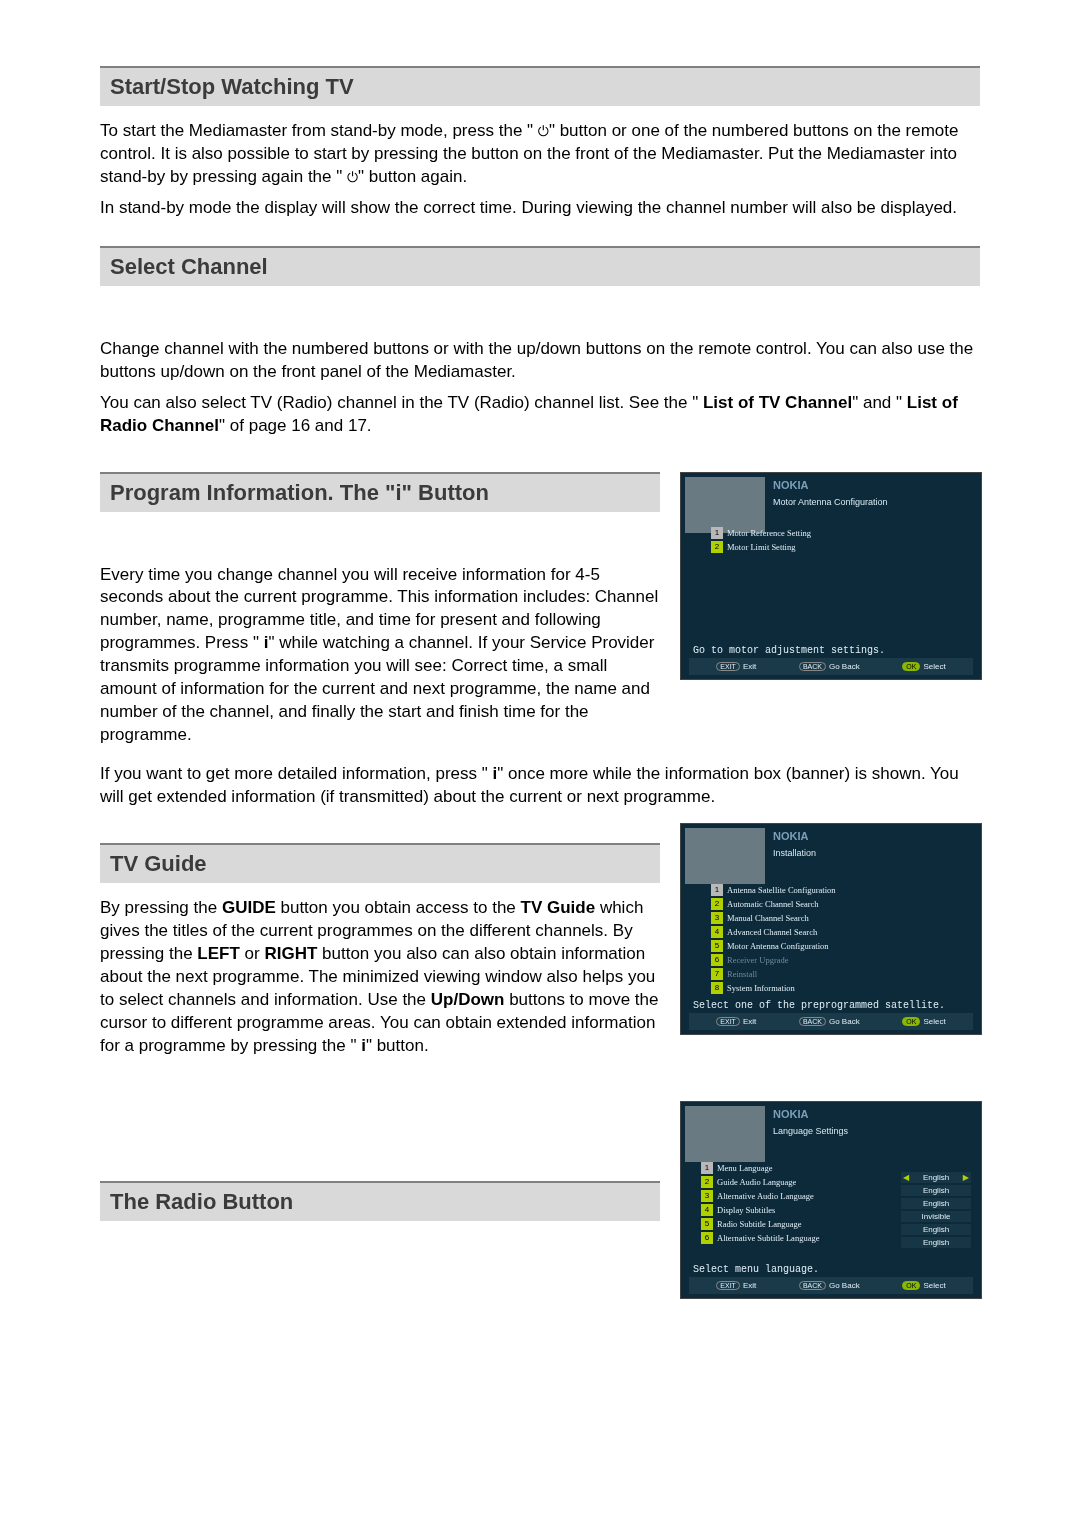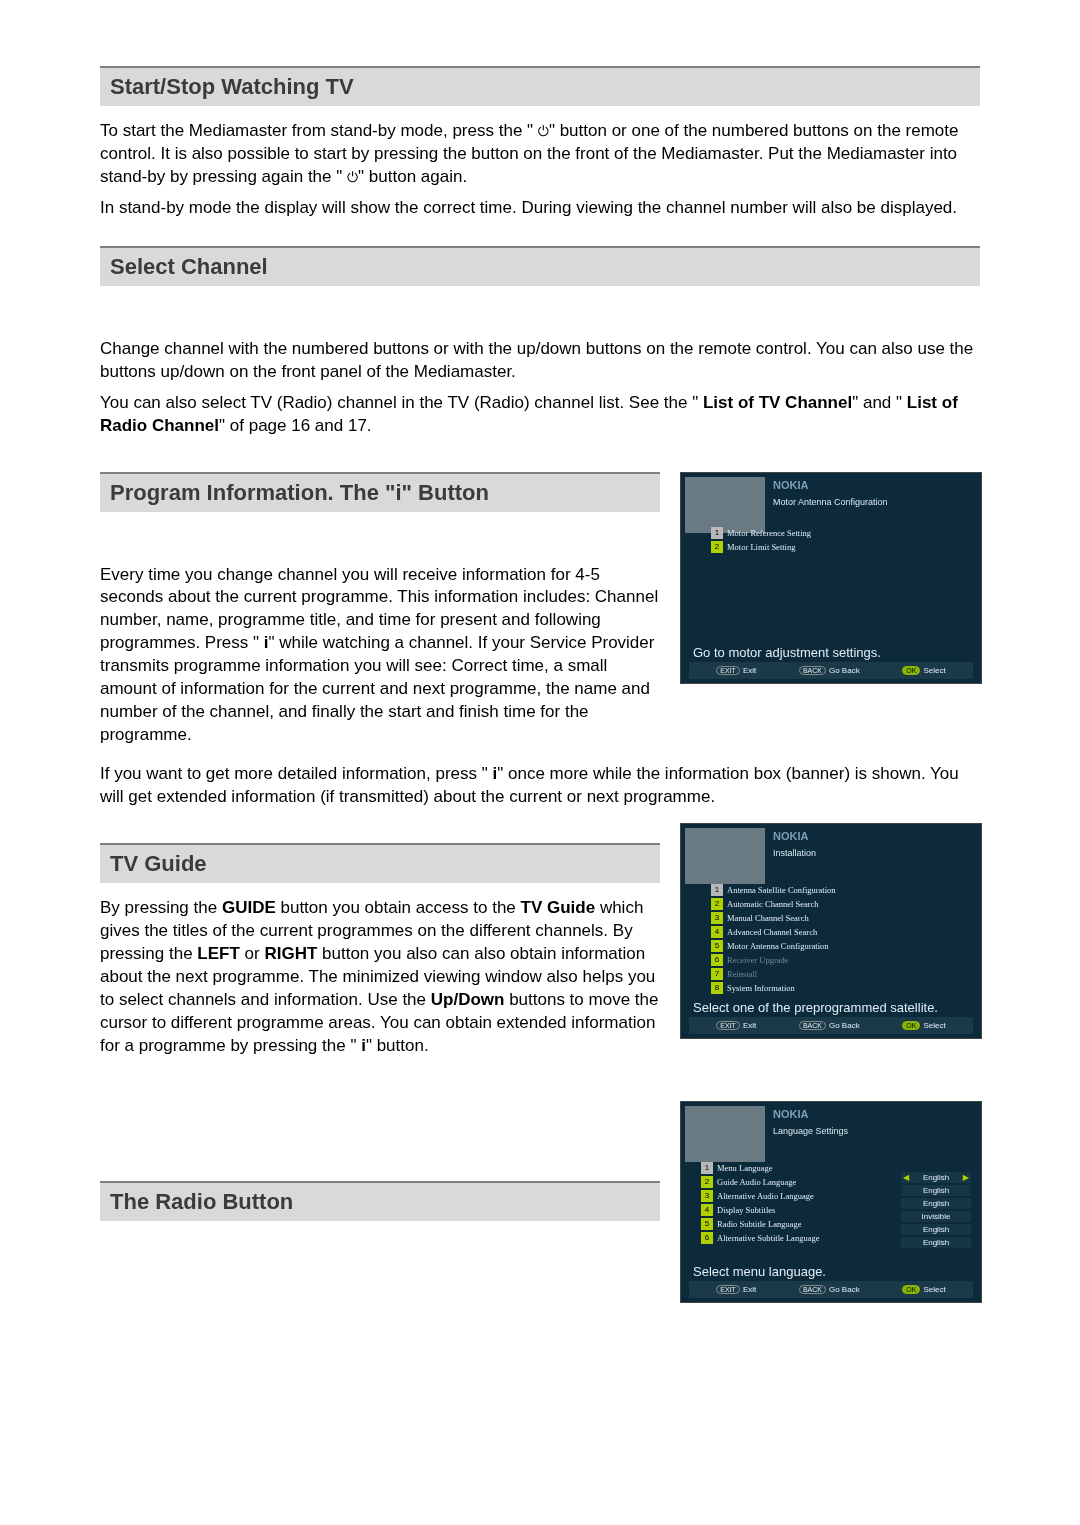--- a/index.html
+++ b/index.html
@@ -74,21 +74,21 @@
     background:#b8b8b8;
     color:#000;
     width:12px;
     text-align:center;
     font-size:8px;
     line-height:12px;
   }
   .shot-num.hl { background:#b0d000; }
   .shot-label { color:#e0eef6; font-size:8.5px;font-family:Liberation Serif, serif; }
   .shot-label.dim { color:#6b8a9a; }
-  .shot-hint { color:#e0eef6; font-size:13px; margin: 28px 8px 2px 12px;}
+  .shot-hint { color:#e0eef6; font-size:10px; margin: 28px 8px 2px 12px; font-family: Liberation Mono, monospace;}
   .shot-bbar {
     background:#1a3a4a;
     margin: 2px 8px 4px 8px;
     padding: 4px 6px;
     display:flex;
     justify-content:space-around;
     align-items:center;
     font-size:8px;
     color:#e0eef6;
   }

